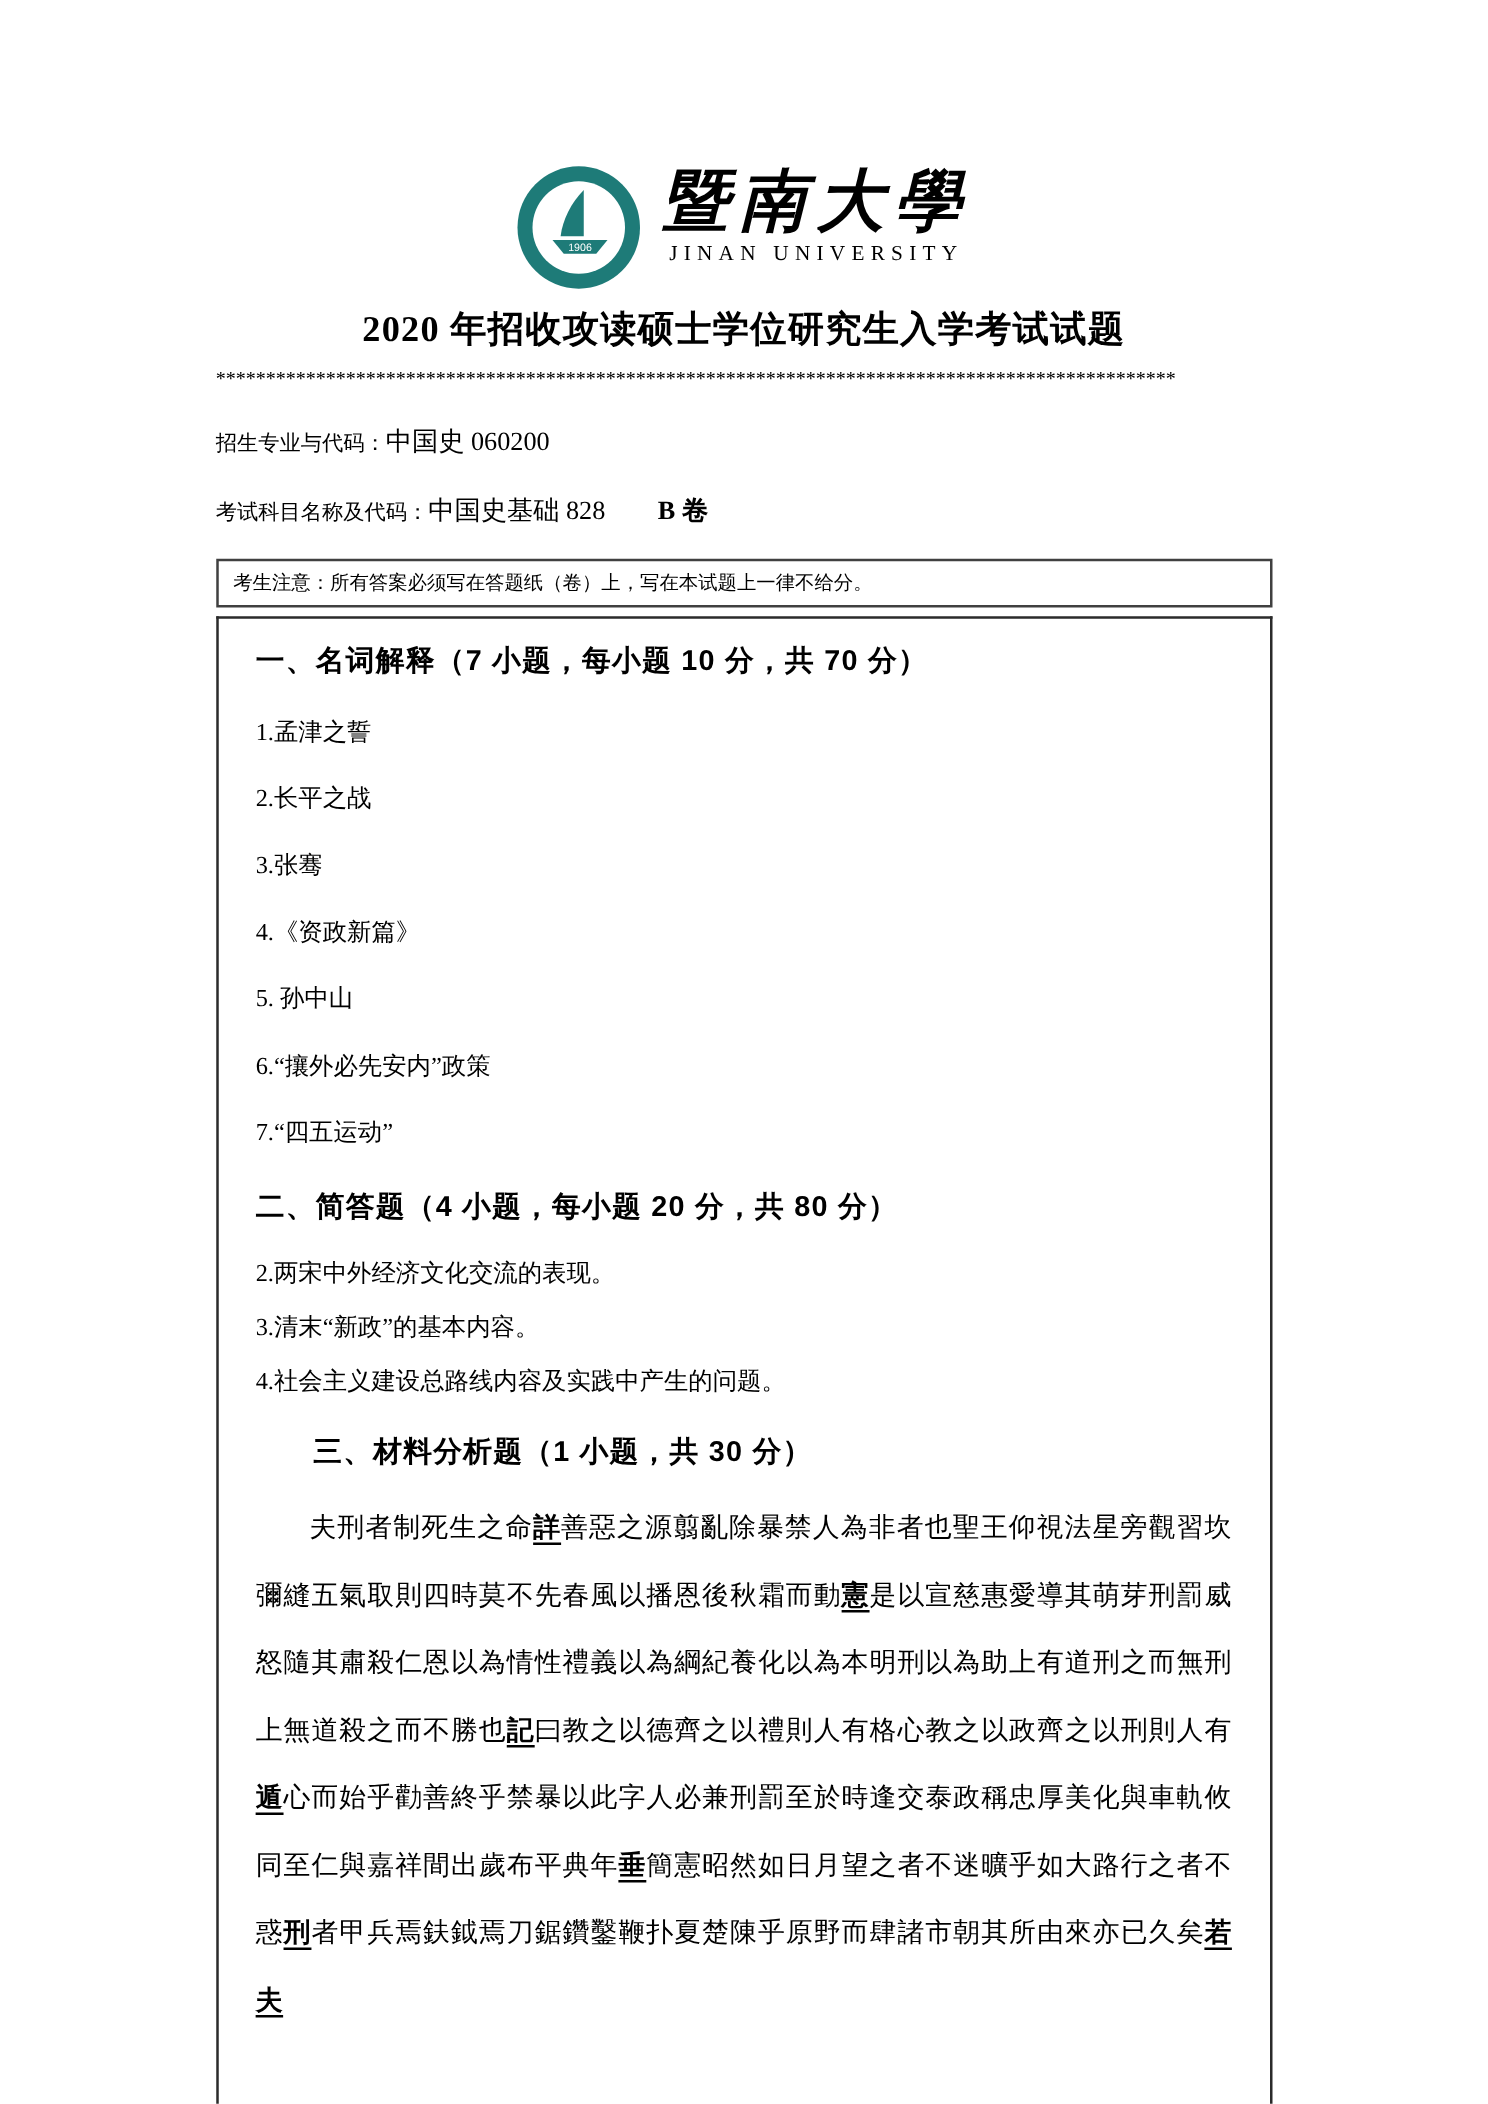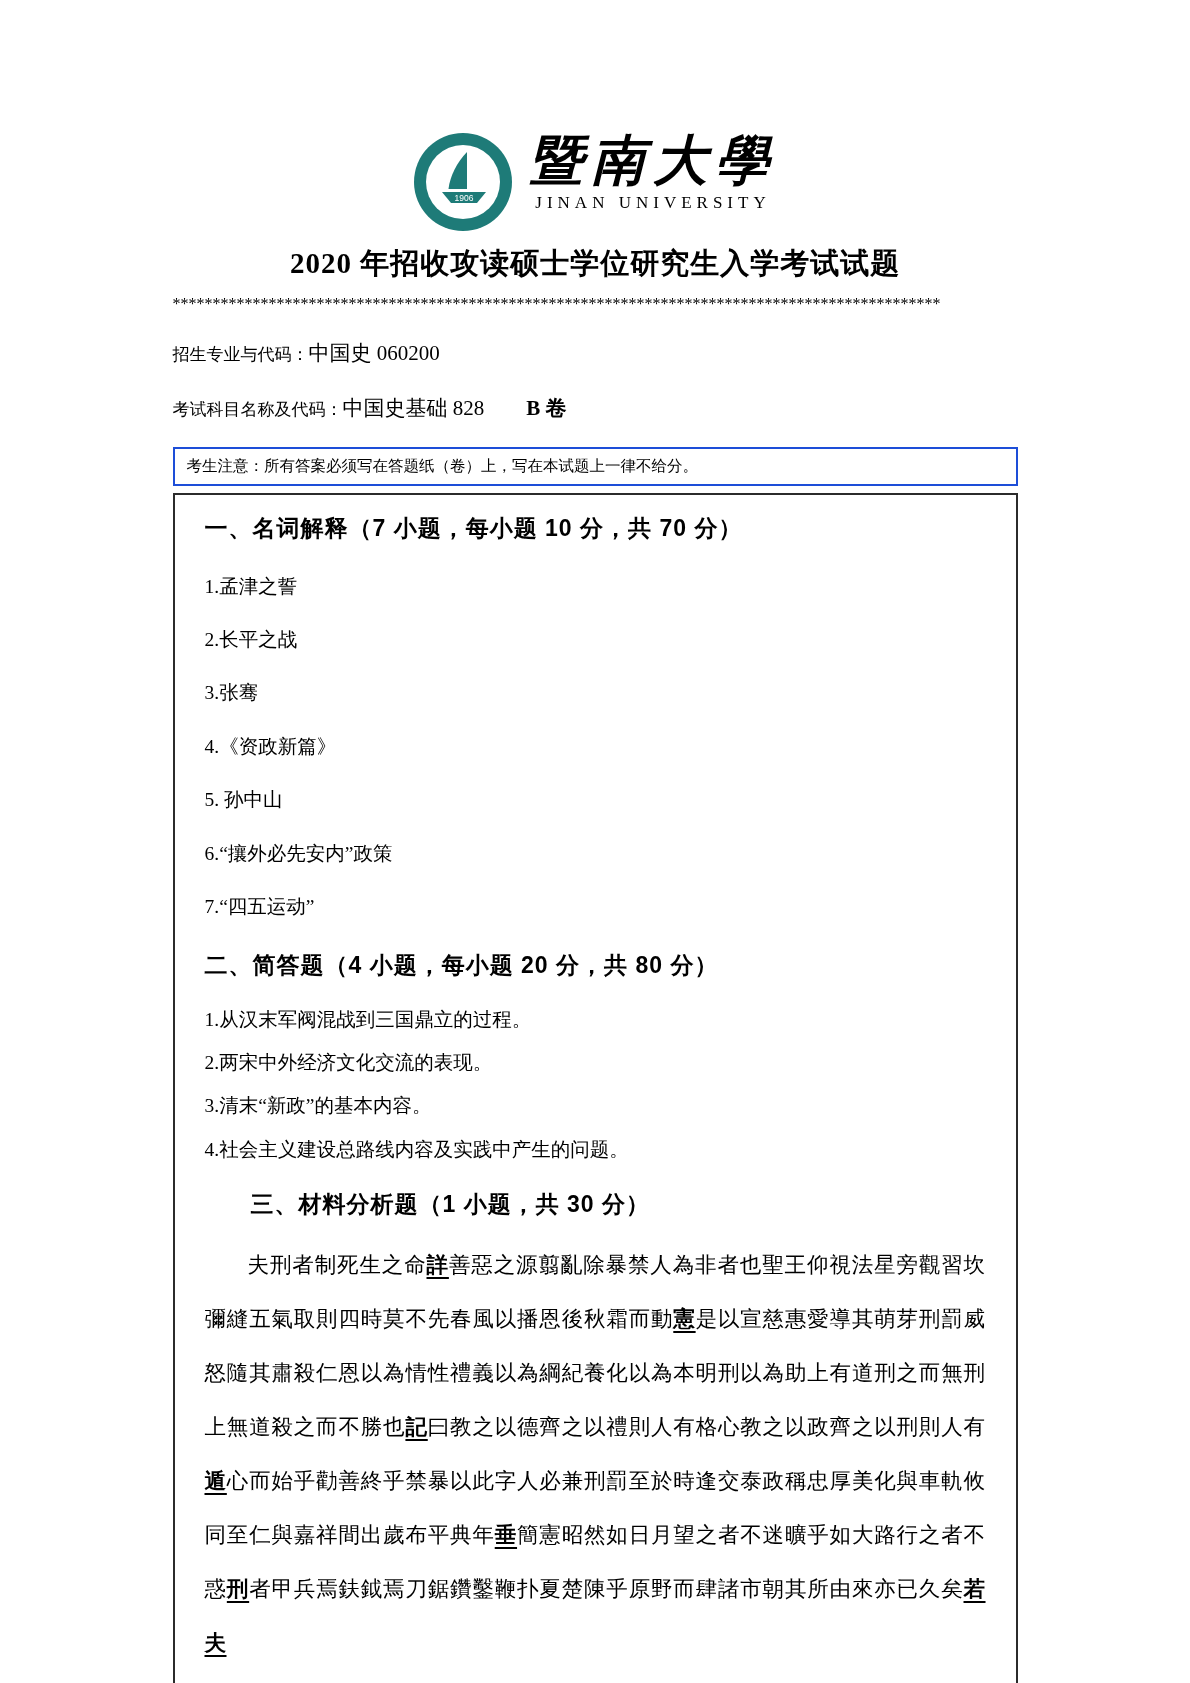--- a/index.html
+++ b/index.html
@@ -58,21 +58,21 @@
     white-space: nowrap;
     overflow: hidden;
     line-height: 1;
   }
   .meta-line { margin-top: 28px; line-height: 1.3; }
   .meta-line .label { font-size: 17px; }
   .meta-line .value { font-size: 21px; }
   .paper-type { font-size: 21px; font-weight: bold; margin-left: 42px; }
   .notice-box {
     margin-top: 24px;
-    border: 2px solid #1d4ed8;
+    border: 2px solid #404040;
     padding: 7px 12px;
     font-size: 15.5px;
   }
   
   .paper-box {
     margin-top: 7px;
     border: 2px solid #2b2b2b;
     border-bottom: none;
     padding: 18px 30px 0 30px;
     height: 1215px;
@@ -147,21 +147,20 @@
         <div class="item">2.长平之战</div>
         <div class="item">3.张骞</div>
         <div class="item">4.《资政新篇》</div>
         <div class="item">5. 孙中山</div>
         <div class="item">6.“攘外必先安内”政策</div>
         <div class="item">7.“四五运动”</div>
       </div>
 
       <h2 class="sec s2">二、简答题（4 小题，每小题 20 分，共 80 分）</h2>
       <div class="items s2">
-        <div class="item">1.从汉末军阀混战到三国鼎立的过程。</div>
         <div class="item">2.两宋中外经济文化交流的表现。</div>
         <div class="item">3.清末“新政”的基本内容。</div>
         <div class="item">4.社会主义建设总路线内容及实践中产生的问题。</div>
       </div>
 
       <h2 class="sec s3">三、材料分析题（1 小题，共 30 分）</h2>
       <p class="material"><span>夫刑者制死生之命</span><span class="em">詳</span><span>善惡之源翦亂除暴禁人為非者也聖王仰視法星旁觀習坎彌縫五氣取則四時莫不先春風以播恩後秋霜而動</span><span class="em">憲</span><span>是以宣慈惠愛導其萌芽刑罰威怒隨其肅殺仁恩以為情性禮義以為綱紀養化以為本明刑以為助上有道刑之而無刑上無道殺之而不勝也</span><span class="em">記</span><span>曰教之以德齊之以禮則人有格心教之以政齊之以刑則人有</span><span class="em">遁</span><span>心而始乎勸善終乎禁暴以此字人必兼刑罰至於時逢交泰政稱忠厚美化與車軌攸同至仁與嘉祥間出歲布平典年</span><span class="em">垂</span><span>簡憲昭然如日月望之者不迷曠乎如大路行之者不惑</span><span class="em">刑</span><span>者甲兵焉鈇鉞焉刀鋸鑽鑿鞭扑夏楚陳乎原野而肆諸市朝其所由來亦已久矣</span><span class="em">若夫</span></p>
 
     </div>
   </div>

